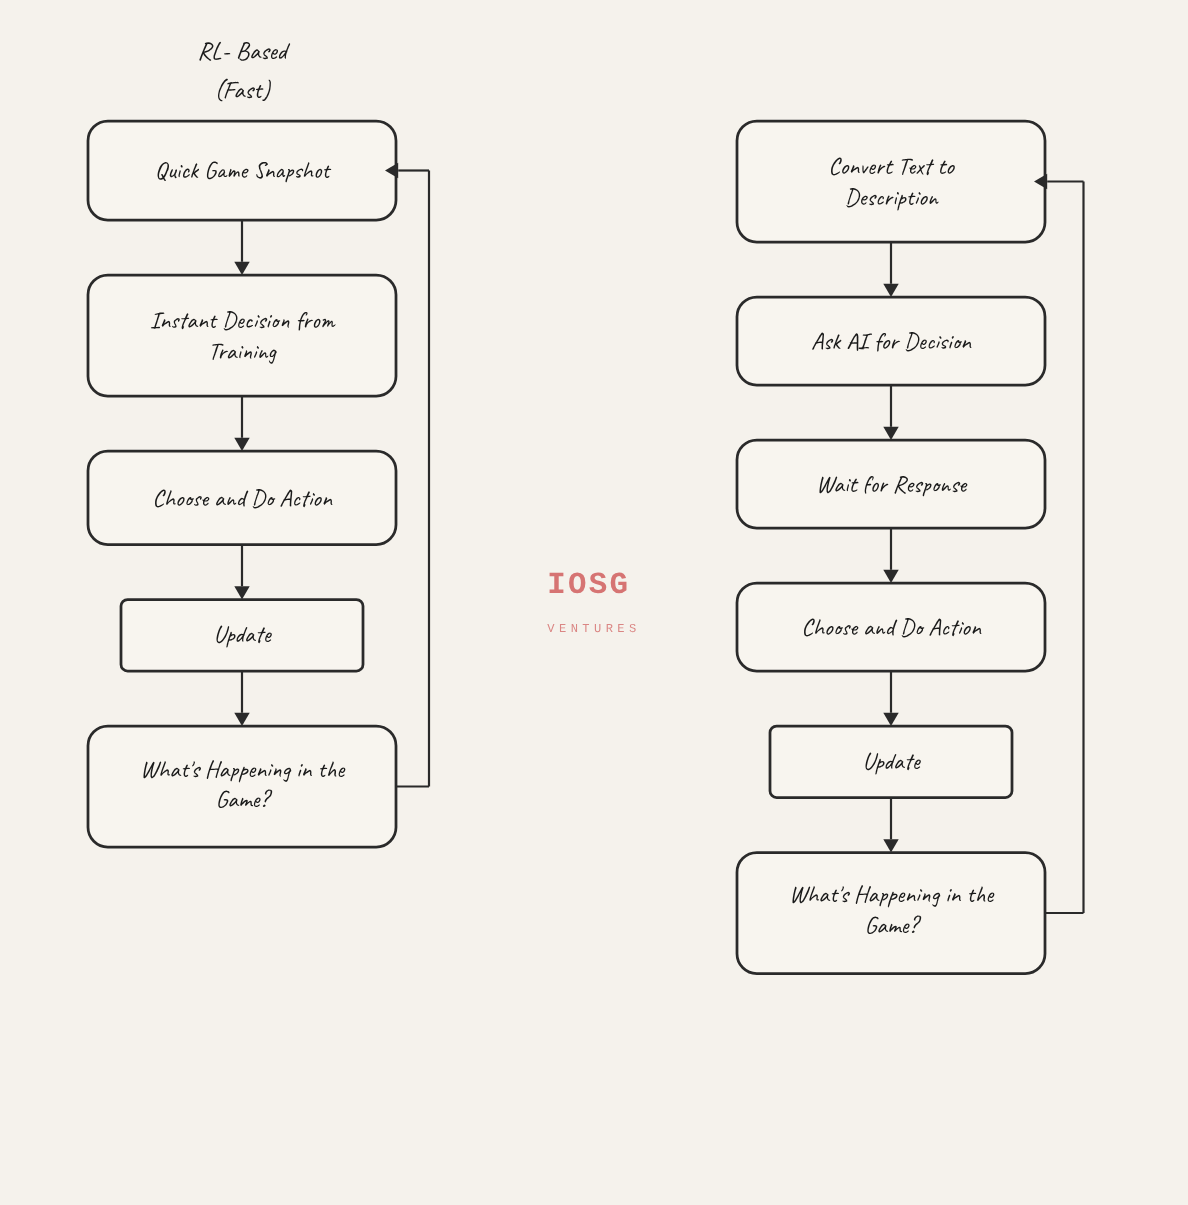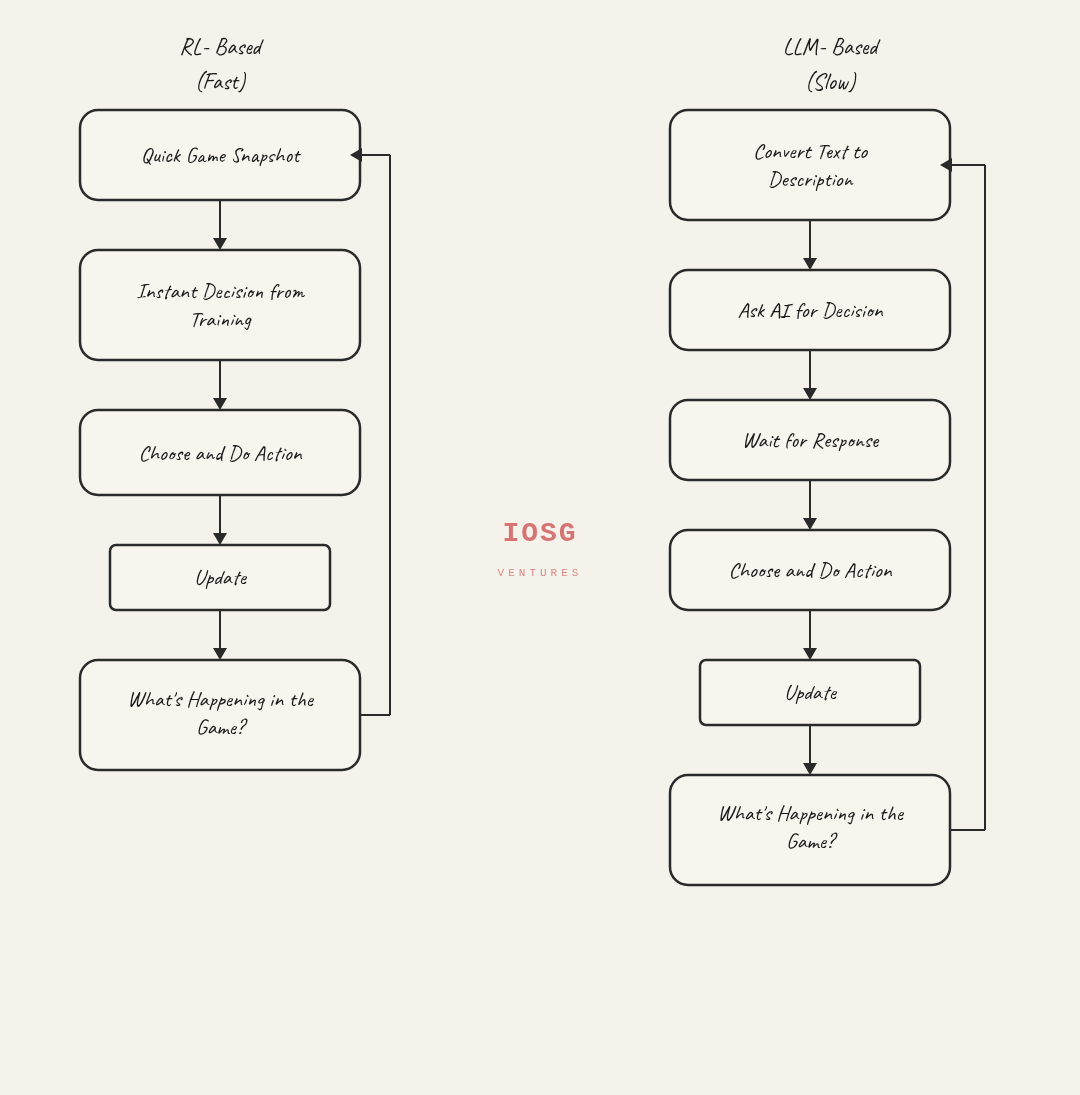--- a/index.html
+++ b/index.html
@@ -19,21 +19,20 @@
       background: #f5f2ec;
       position: relative;
       border-radius: 20px;
     }
 
     .watermark {
       position: absolute;
       top: 50%;
       left: 50%;
       transform: translate(-50%, -50%);
-      text-align: center;
       z-index: 10;
     }
 
     .watermark-text {
       font-size: 28px;
       font-weight: bold;
       letter-spacing: 2px;
       color: #c94040;
       opacity: 0.7;
       font-family: 'Courier New', monospace;
@@ -93,24 +92,20 @@
       <line x1="330" y1="615" x2="360" y2="615" stroke="#2a2a2a" stroke-width="2"></line>
       <line x1="360" y1="615" x2="360" y2="55" stroke="#2a2a2a" stroke-width="2"></line>
       <line x1="360" y1="55" x2="332" y2="55" stroke="#2a2a2a" stroke-width="2"></line>
       <polygon points="332,48 332,62 320,55" fill="#2a2a2a"></polygon>
     </svg>
 
     <div style="height:780px;"></div>
   </div>
 
   <div style="position:absolute; left:620px; top:0; width:420px;">
-    <div style="text-align:center; margin-top:30px; margin-bottom:30px;">
-      <span style="font-family:'Caveat','Comic Sans MS',cursive; font-size:23px; color:#1a1a1a; line-height:1.5; white-space:pre-line;">LLM- Based
-(Slow)</span>
-    </div>
 
     <svg style="position:absolute; top:100px; left:0; width:420px; height:980px; overflow:visible; pointer-events:none;">
 
       <rect x="50" y="10" width="280" height="110" rx="18" ry="18" fill="#f8f5ef" stroke="#2a2a2a" stroke-width="2.5"></rect>
       <text x="190" y="58" text-anchor="middle" font-family="'Caveat','Comic Sans MS',cursive" font-size="22" fill="#1a1a1a">Convert Text to</text>
       <text x="190" y="86" text-anchor="middle" font-family="'Caveat','Comic Sans MS',cursive" font-size="22" fill="#1a1a1a">Description</text>
 
       <line x1="190" y1="120" x2="190" y2="158" stroke="#2a2a2a" stroke-width="2"></line>
       <polygon points="183,158 197,158 190,170" fill="#2a2a2a"></polygon>
 

